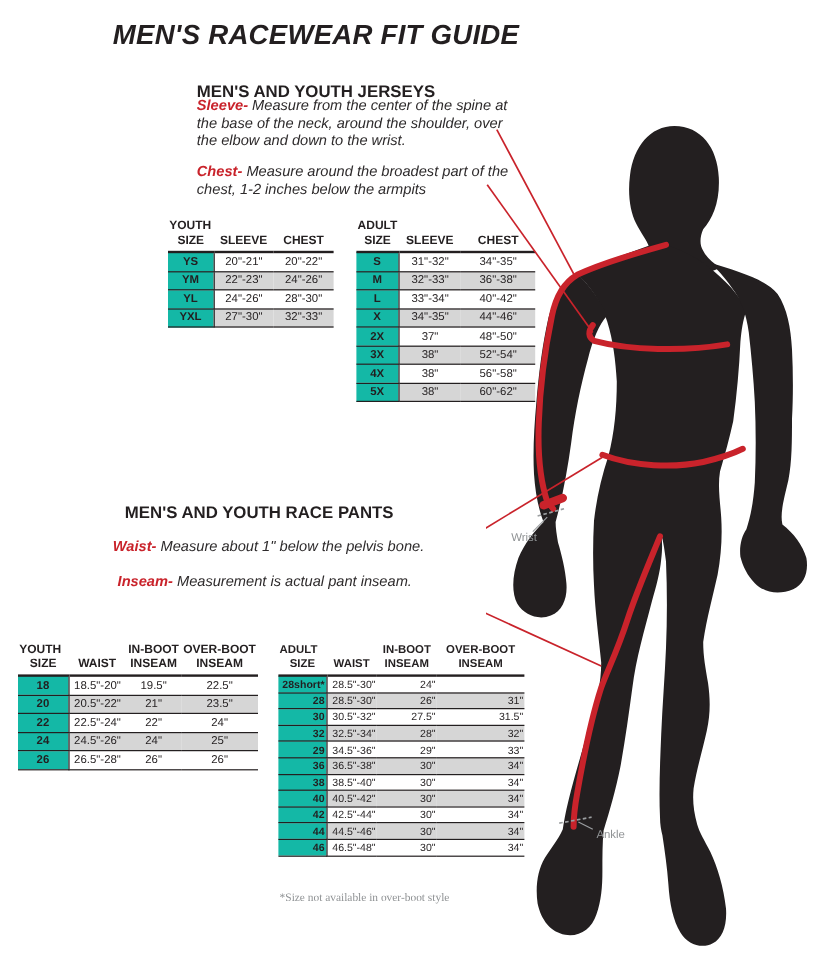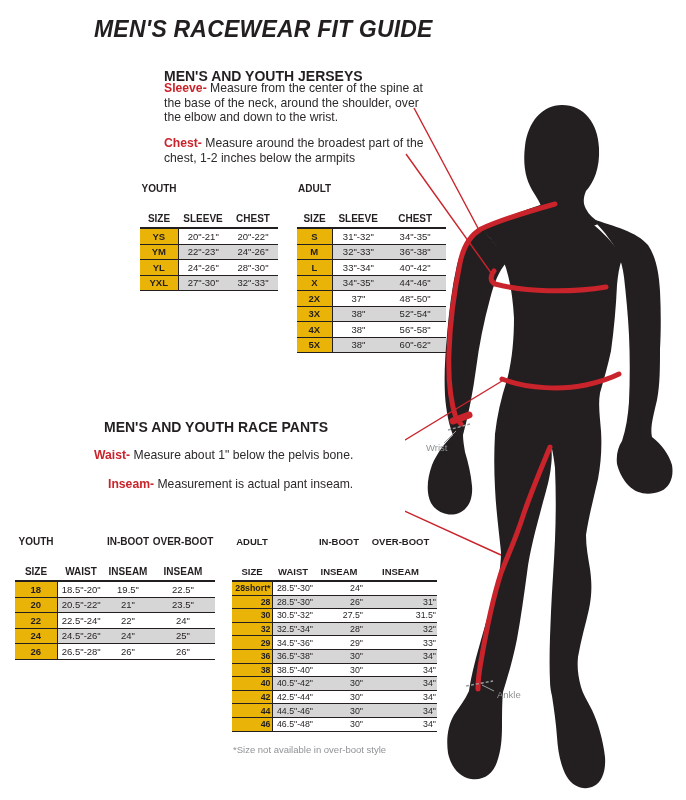--- a/index.html
+++ b/index.html
@@ -4,38 +4,38 @@
 <style>
   html,body { margin:0; padding:0; background:#fff; }
   .page { position:relative; width:686px; height:800px; background:#ffffff; overflow:hidden;
           font-family:"Liberation Sans",sans-serif; color:#231f20; }
 
   .title { position:absolute; left:94px; top:16px; font-size:23px; font-weight:bold;
            font-style:italic; letter-spacing:0.2px; white-space:nowrap; }
 
   .section-heading { position:absolute; font-size:14px; font-weight:bold; white-space:nowrap; }
 
-  .para { position:absolute; font-size:12.2px; line-height:14.6px; margin:0; color:#2d2a2b; }
+  .para { position:absolute; font-size:12.2px; line-height:14.6px; margin:0; color:#2d2a2b;font-style:italic; }
   .para .term { color:#c9232b; font-weight:bold; }
 
   .fit-table { position:absolute; border-collapse:collapse; table-layout:fixed; }
   .fit-table th { font-weight:bold; font-size:10px; vertical-align:bottom; padding:0 1px 2px 1px;
                   border-bottom:2.5px solid #231f20; line-height:12px; }
   .fit-table th .l1 { text-align:center; min-height:12px; }
-  .fit-table th:first-child .l1 { text-align:center; }
-  .fit-table th .l2 { text-align:center;margin-top:18px; }
+  .fit-table th:first-child .l1 { text-align:left; }
+  .fit-table th .l2 { text-align:center; }
   .fit-table td { text-align:center; font-size:9.5px; height:14.5px; padding:0 1px;
                   border-bottom:1.2px solid #231f20; }
-  .fit-table td.size { font-weight:bold; border-right:1.6px solid #231f20; background:#eab308; }
+  .fit-table td.size { font-weight:bold; border-right:1.6px solid #231f20; background:#14b8a6; }
   .fit-table tr.shade td:not(.size) { background:#d6d6d6; }
 
   .fit-table.compact th { font-size:9.5px; }
   .fit-table.compact td { font-size:8.8px; height:12.6px;text-align:right; }
 
-  .footnote { position:absolute; left:233px; top:744px; font-size:9.5px; color:#8f9294; }
+  .footnote { position:absolute; left:233px; top:744px; font-size:9.5px; color:#8f9294;font-family:Liberation Serif, serif; }
 
   .figure-svg { position:absolute; left:405px; top:95px; width:281px; height:705px; }
   .figure-label { font-size:9.5px; fill:#8f9294; font-family:"Liberation Sans",sans-serif; }
 </style>
 </head>
 <body>
 
 <div class="page">
 
   <div class="title">MEN'S RACEWEAR FIT GUIDE</div>
@@ -159,21 +159,21 @@
             <td>60"-62"</td>
           </tr>
         </tbody>
       </table>
     </div>
 
   <div class="section-heading" style="left:104px; top:419px;">MEN'S AND YOUTH RACE PANTS</div>
 
   <p class="para" style="left:94px; top:448px; width:330px;"><span class="term">Waist-</span> <span>Measure about 1" below the pelvis bone.</span></p>
 
-  <p class="para" style="left:108px; top:477px; width:330px;"><span class="term">Inseam-</span> <span>Measurement is actual pant inseam.</span></p>
+  <p class="para" style="left:98px; top:477px; width:330px;"><span class="term">Inseam-</span> <span>Measurement is actual pant inseam.</span></p>
 
   <div class="fit-table-slot">
       <table class="fit-table " style="left: 15px; top: 536px;">
         <colgroup>
           <col style="width: 42px;">
           <col style="width: 48px;">
           <col style="width: 46px;">
           <col style="width: 64px;">
         </colgroup>
         <thead>

